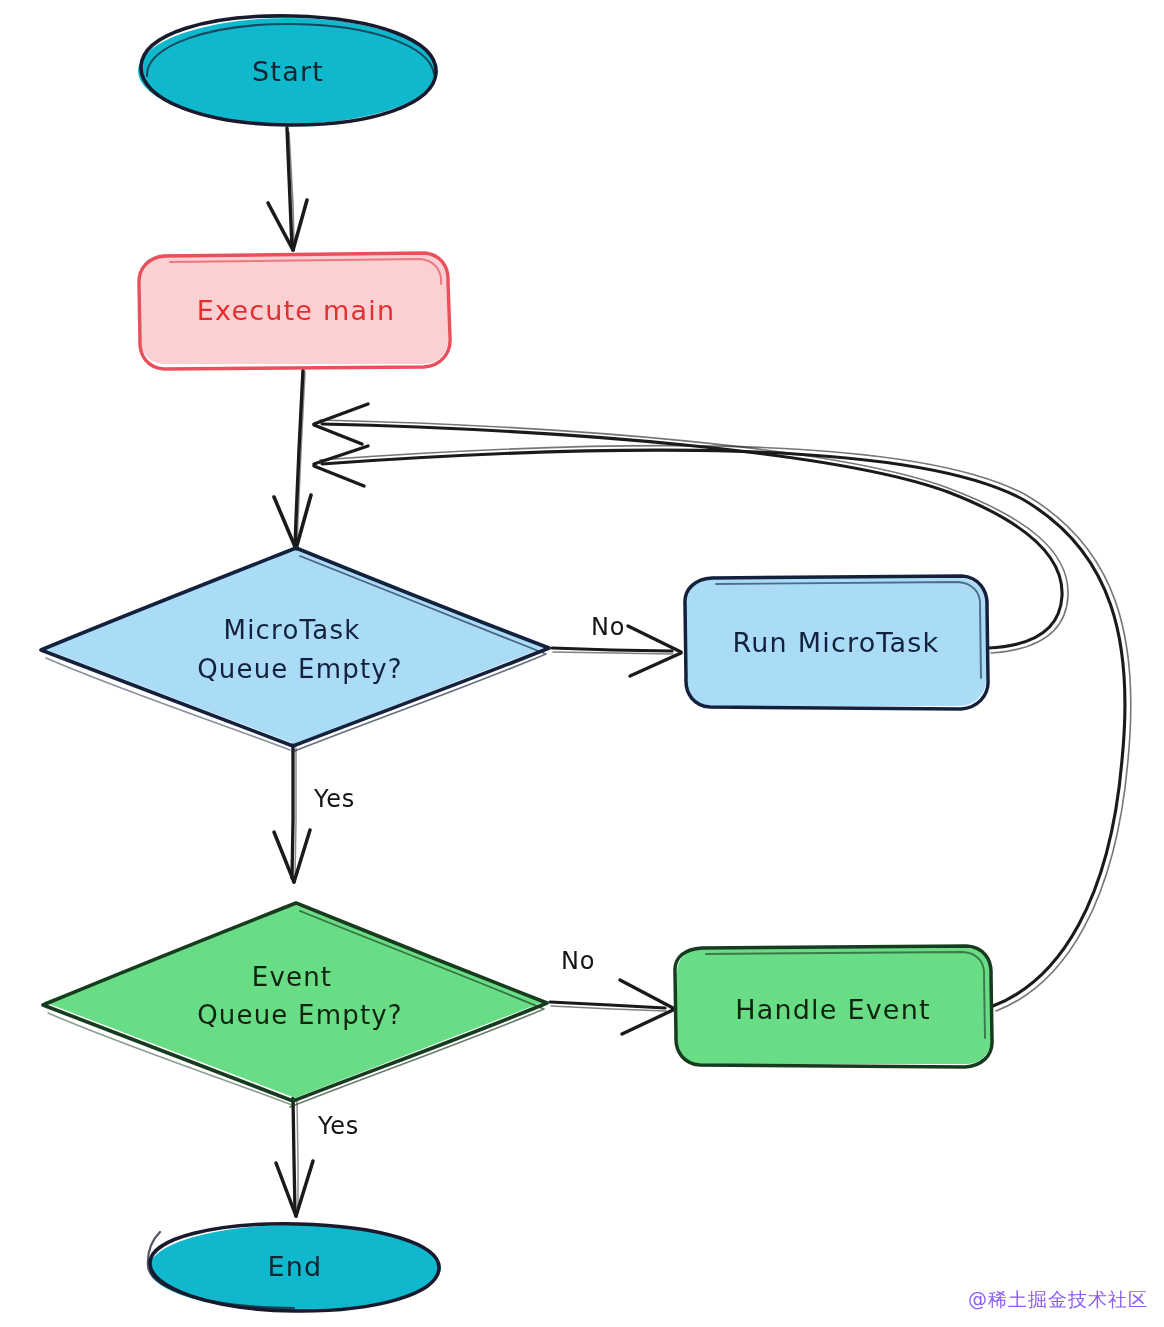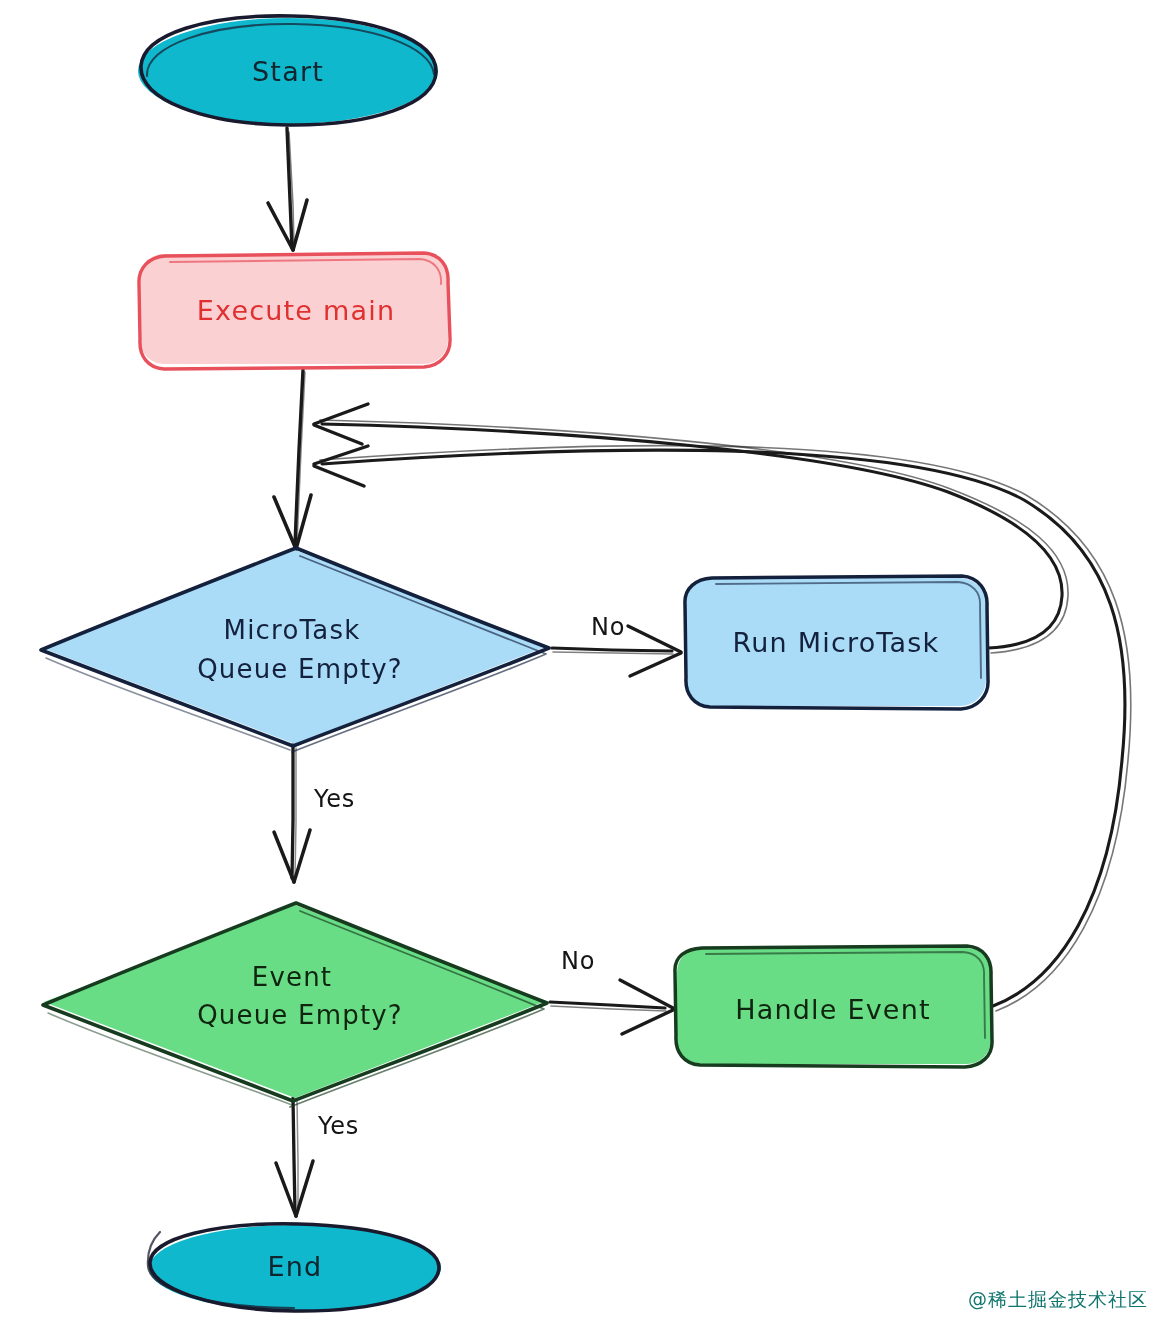--- a/index.html
+++ b/index.html
@@ -47,21 +47,21 @@
     fill: none;
     stroke-linecap: round;
     stroke-linejoin: round;
   }
   .watermark {
     position: absolute;
     right: 16px;
     bottom: 14px;
     font-family: "DejaVu Sans", sans-serif;
     font-size: 19px;
-    color: #0f766e;
+    color: #8b5cf6;
     letter-spacing: 1px;
     user-select: none;
     white-space: nowrap;
   }
 </style>
 </head>
 <body>
 
 <div id="flow-root">
   <svg class="flow-canvas" viewBox="0 0 1164 1327" xmlns="http://www.w3.org/2000/svg">

